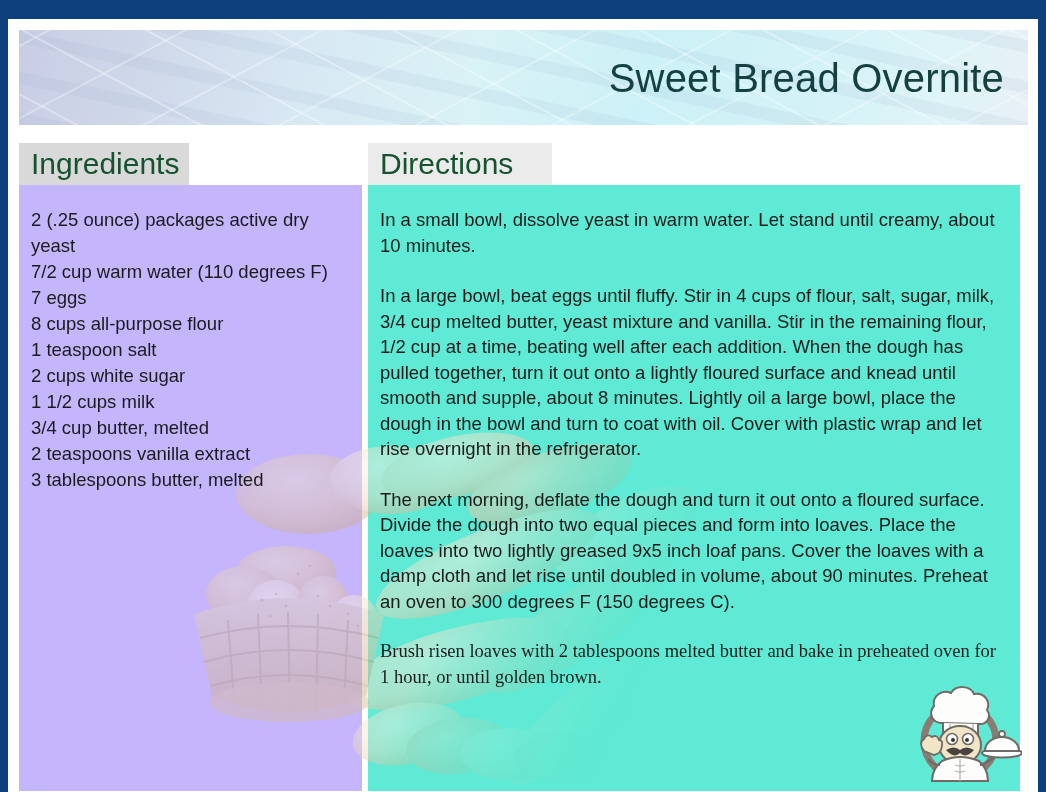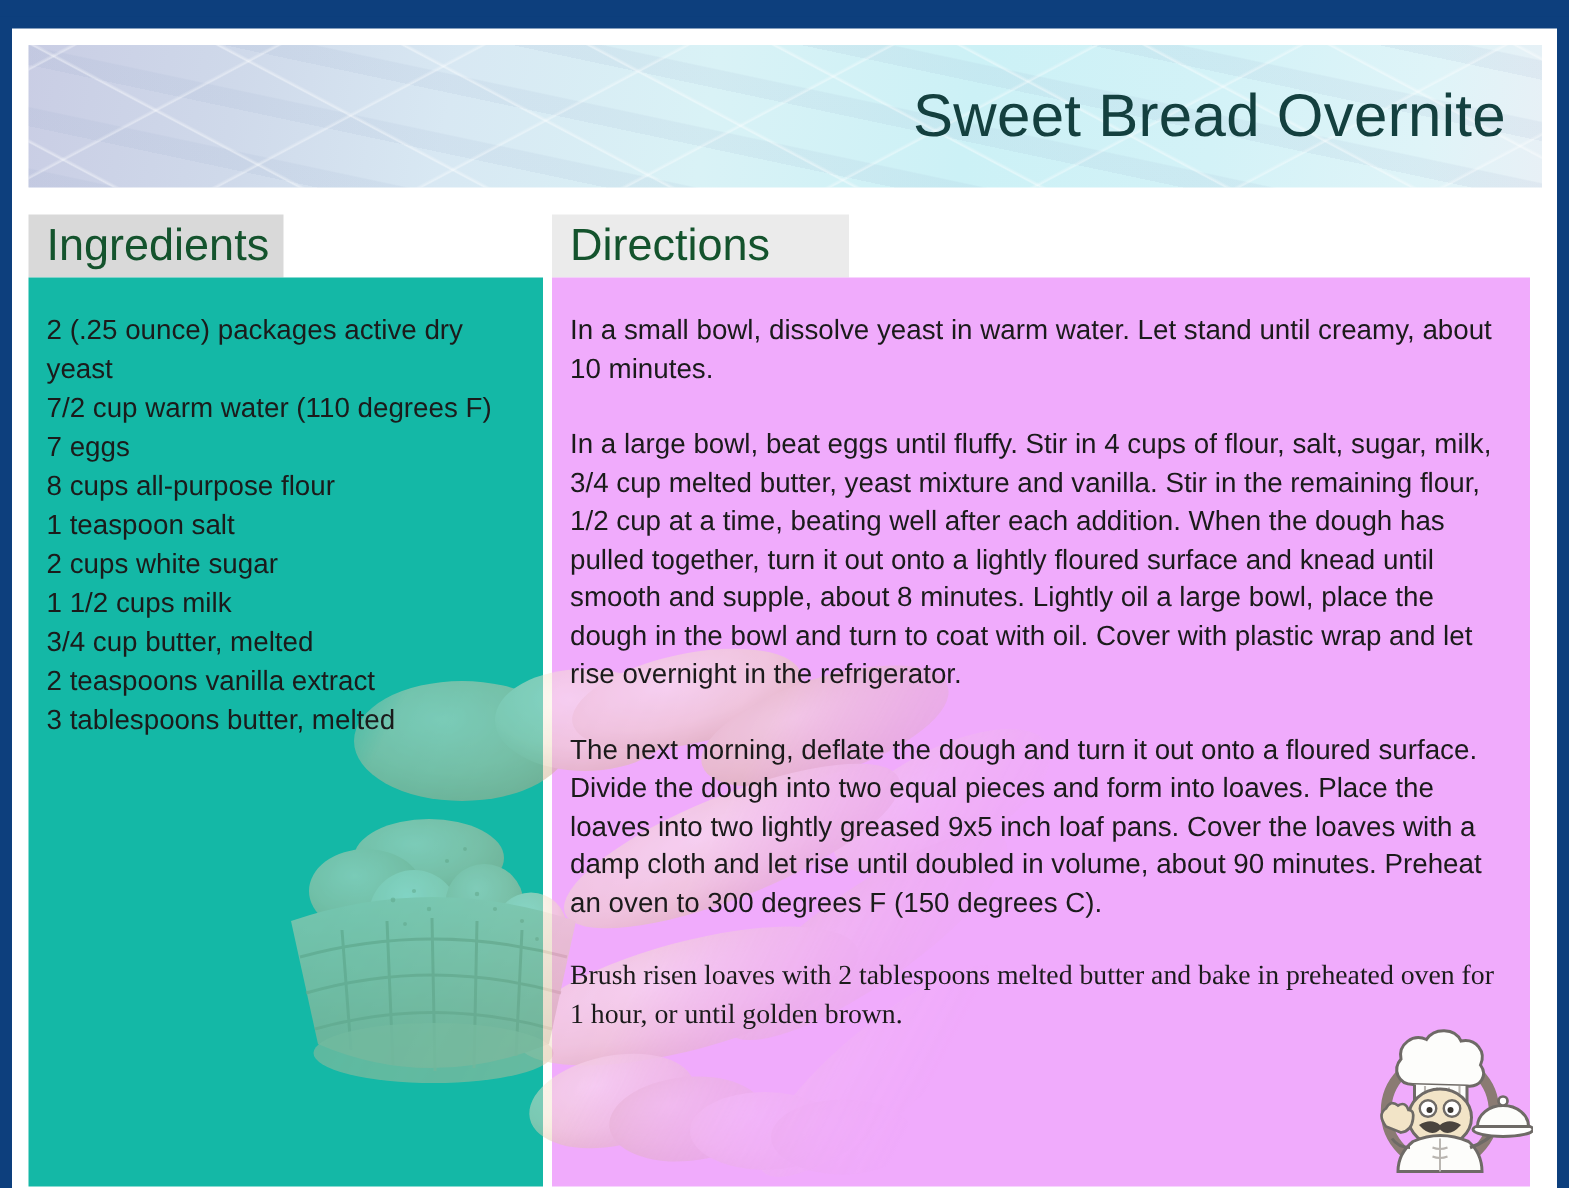--- a/index.html
+++ b/index.html
@@ -122,36 +122,36 @@
     left: 11px;
     top: 124px;
     width: 343px;
     height: 648px;
   }
   #panel-ingredients .panel-tab {
     width: 170px;
     background: #d9d9d9;
   }
   #panel-ingredients .panel-body {
-    background: #14b8a6;
+    background: #c4b5fd;
   }
 
   
   #panel-directions {
     left: 360px;
     top: 124px;
     width: 652px;
     height: 648px;
   }
   #panel-directions .panel-tab {
-    width: 198px;
+    width: 184px;
     background: #ebebeb;
   }
   #panel-directions .panel-body {
-    background: #f0abfc;
+    background: #5eead4;
   }
 
   .ingredient-line {
     font-size: 18.5px;
     line-height: 26px;
     color: #1b1b1b;
     position: relative;
     z-index: 2;
   }
 

